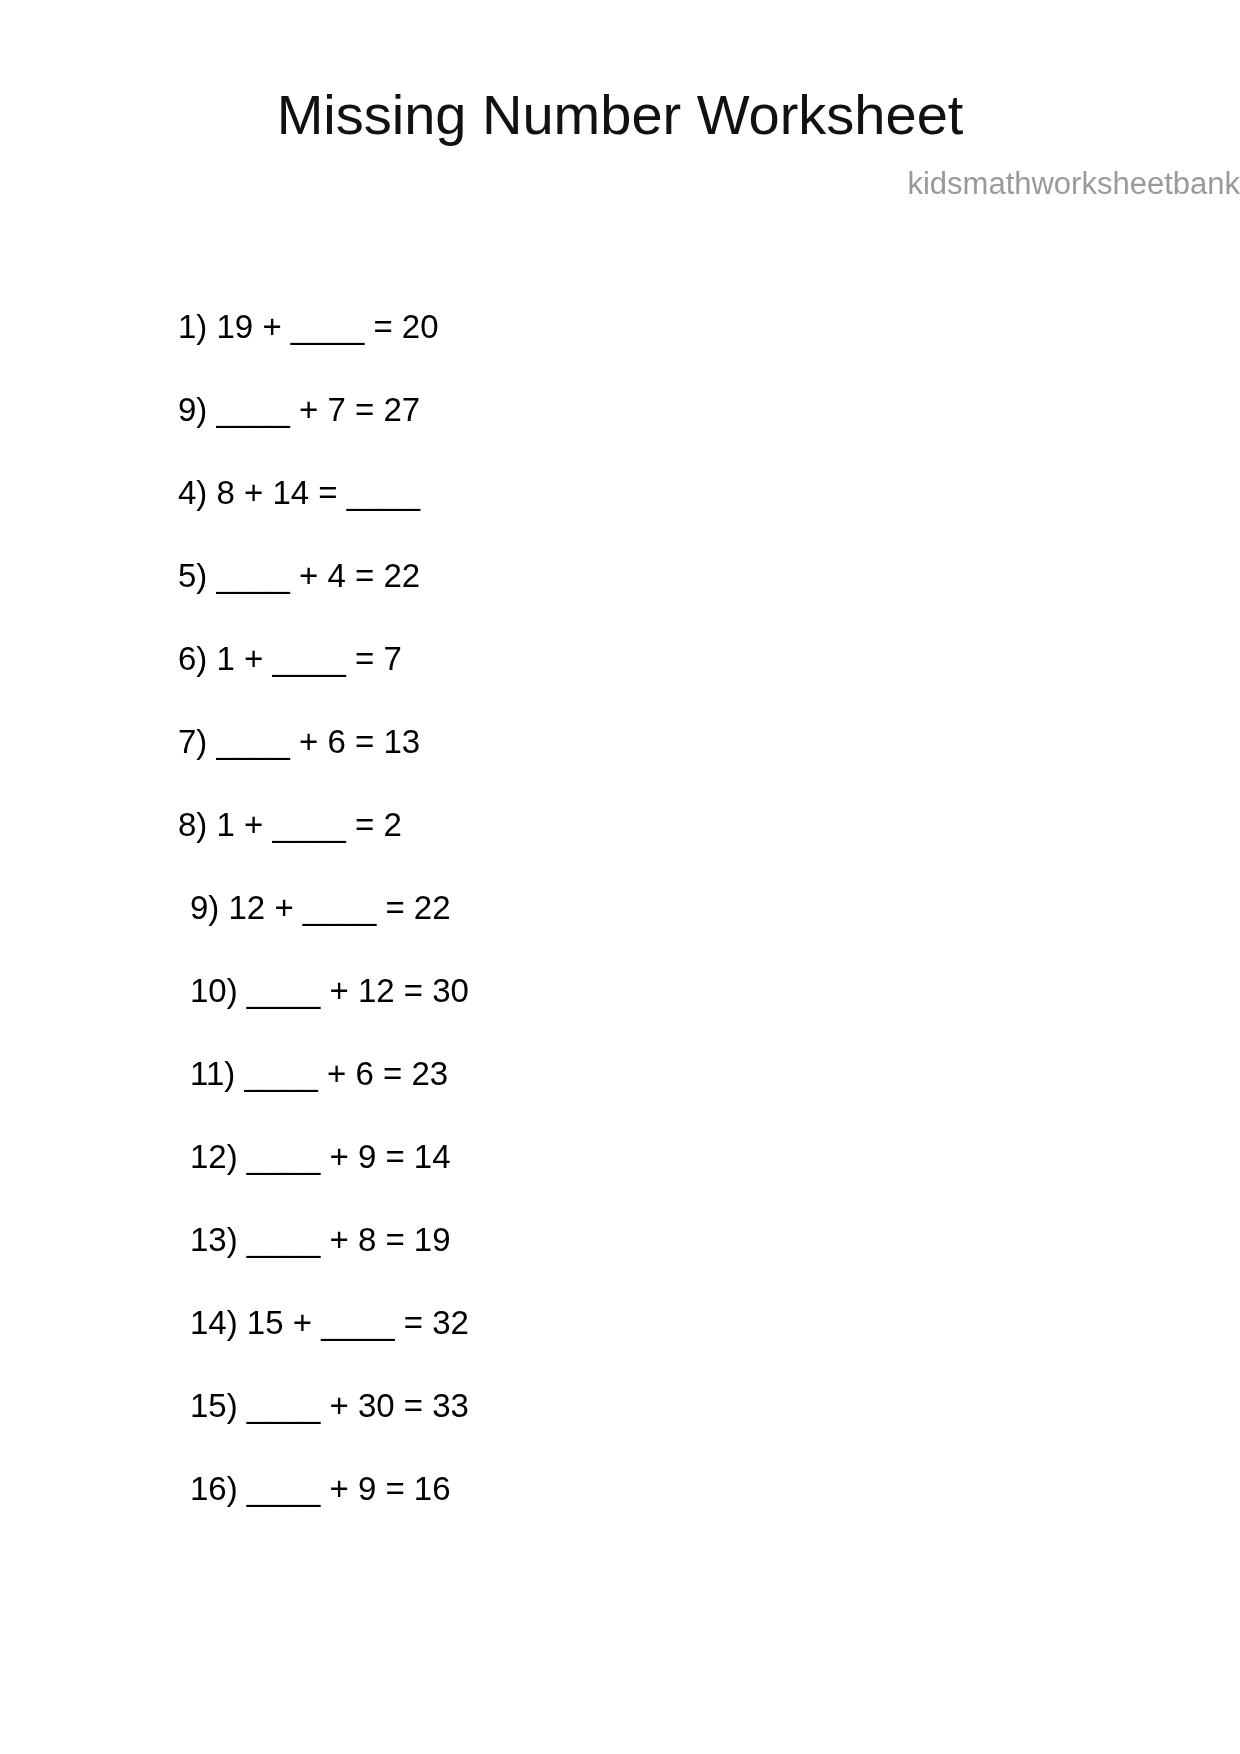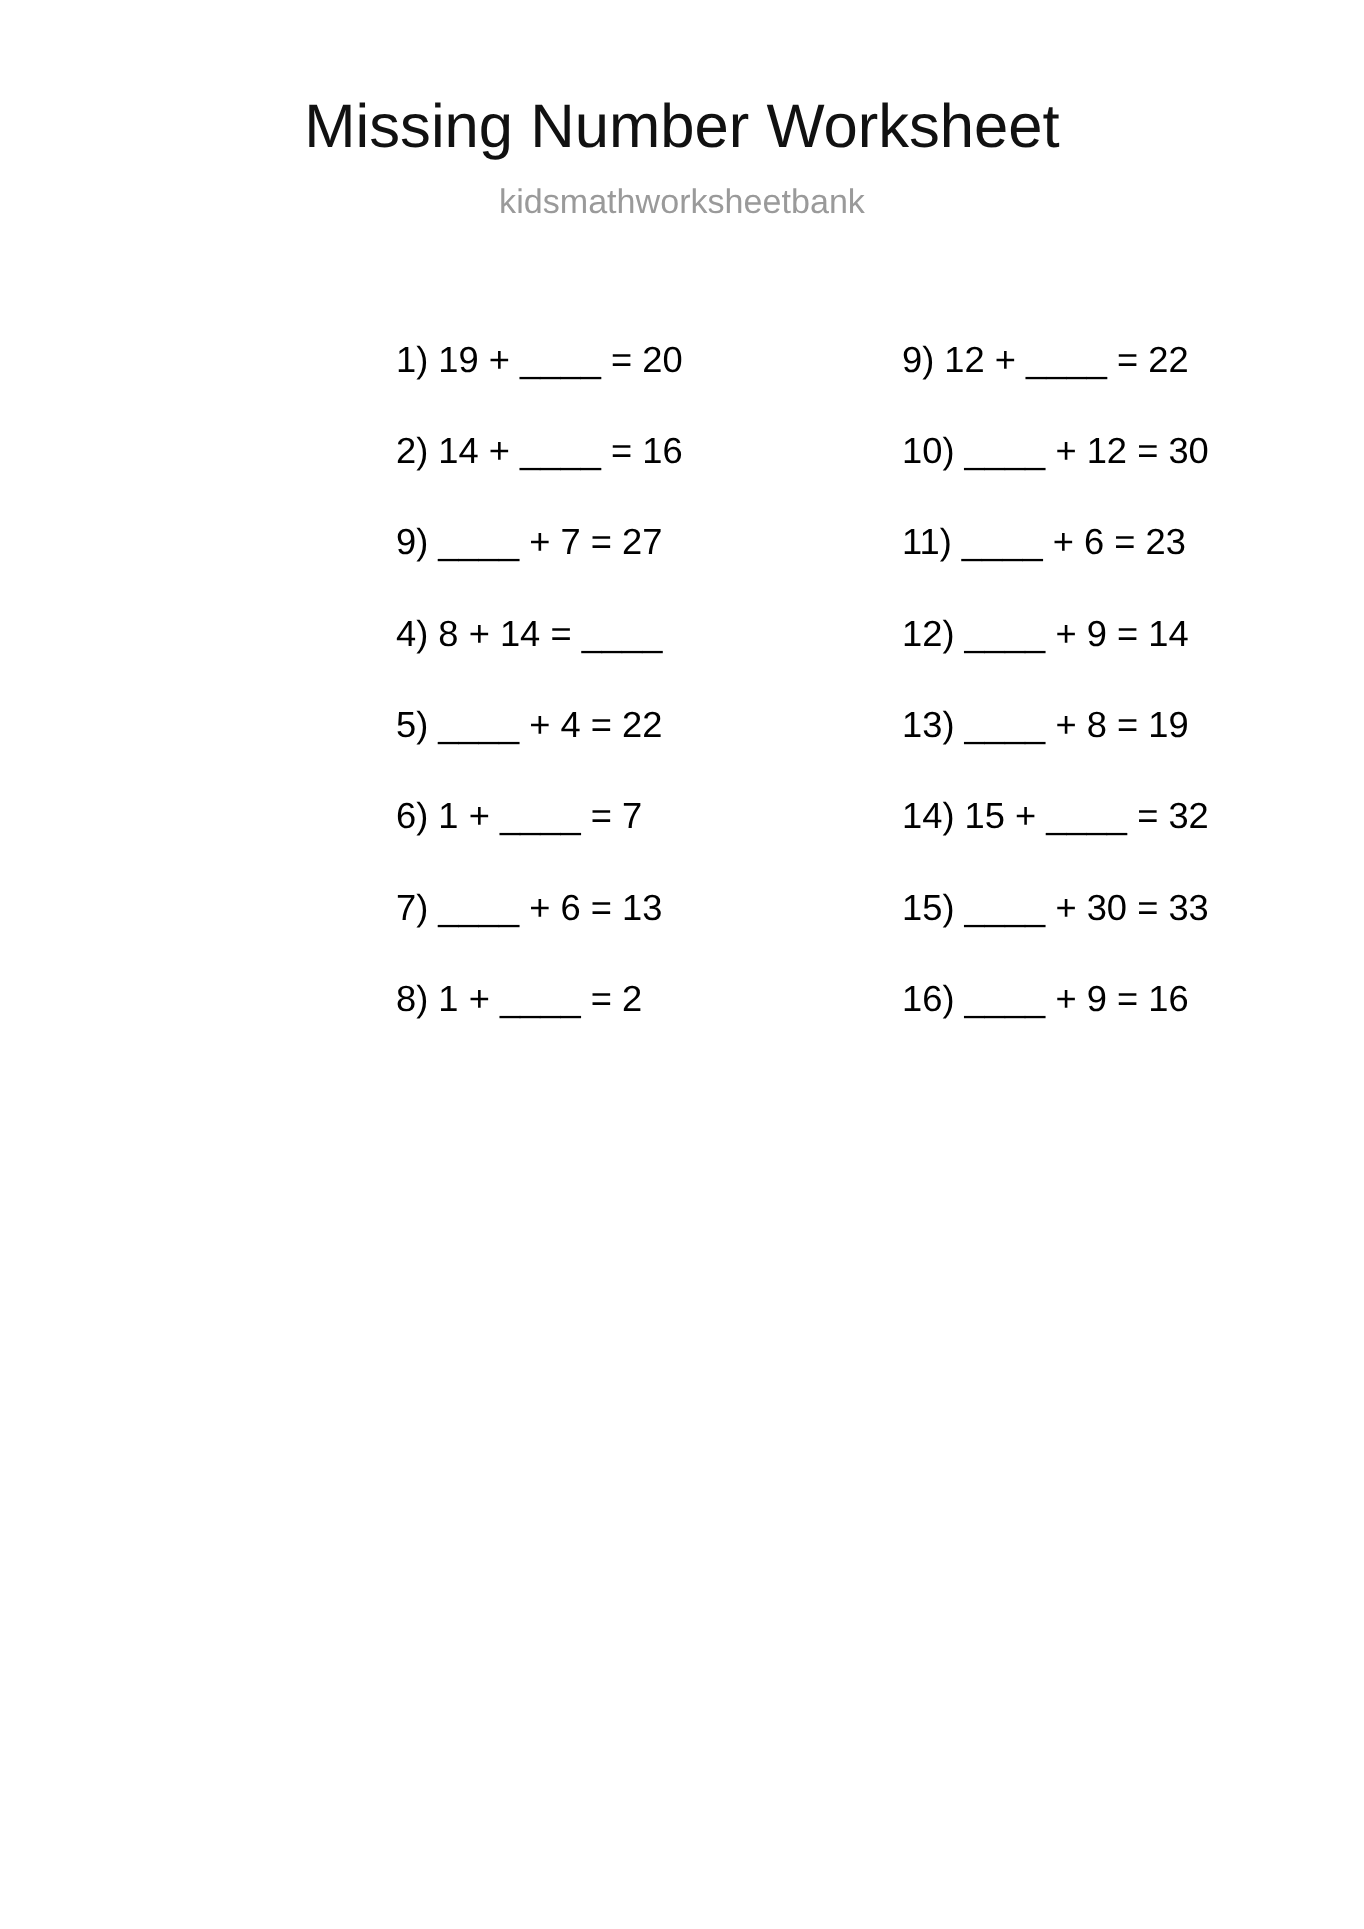--- a/index.html
+++ b/index.html
@@ -24,33 +24,34 @@
     text-align: center;
     font-size: 56px;
     font-weight: 400;
     letter-spacing: 0px;
     margin: 0;
     padding-top: 86px;
     line-height: 1.05;
     color: #111111;
   }
   .subtitle {
-    text-align: center;
+    text-align: right;
     font-size: 31px;
     font-weight: 400;
     color: #9a9a9a;
     margin: 0;
     padding-top: 22px;
     line-height: 1.1;
   }
   .problems {
     margin-top: 84px;
     display: flex;
-    justify-content: flex-end;
+    justify-content: space-between;
     padding-left: 178px;
+    flex-direction: column;
   }
   .col {
     display: flex;
     flex-direction: column;
   }
   .col-left {
     width: 448px;
   }
   .col-right {
     width: 420px;
@@ -71,21 +72,20 @@
 
 <div class="sheet">
 
   <h1 class="title">Missing Number Worksheet</h1>
   <div class="subtitle">kidsmathworksheetbank</div>
 
   <div class="problems">
 
     <div class="col col-left">
       <div class="problem">1) 19 + ____ = 20</div>
-      <div class="problem">2) 14 + ____ = 16</div>
       <div class="problem">9) ____ + 7 = 27</div>
       <div class="problem">4) 8 + 14 = ____</div>
       <div class="problem">5) ____ + 4 = 22</div>
       <div class="problem">6) 1 + ____ = 7</div>
       <div class="problem">7) ____ + 6 = 13</div>
       <div class="problem">8) 1 + ____ = 2</div>
     </div>
 
     <div class="col col-right">
       <div class="problem">9) 12 + ____ = 22</div>

